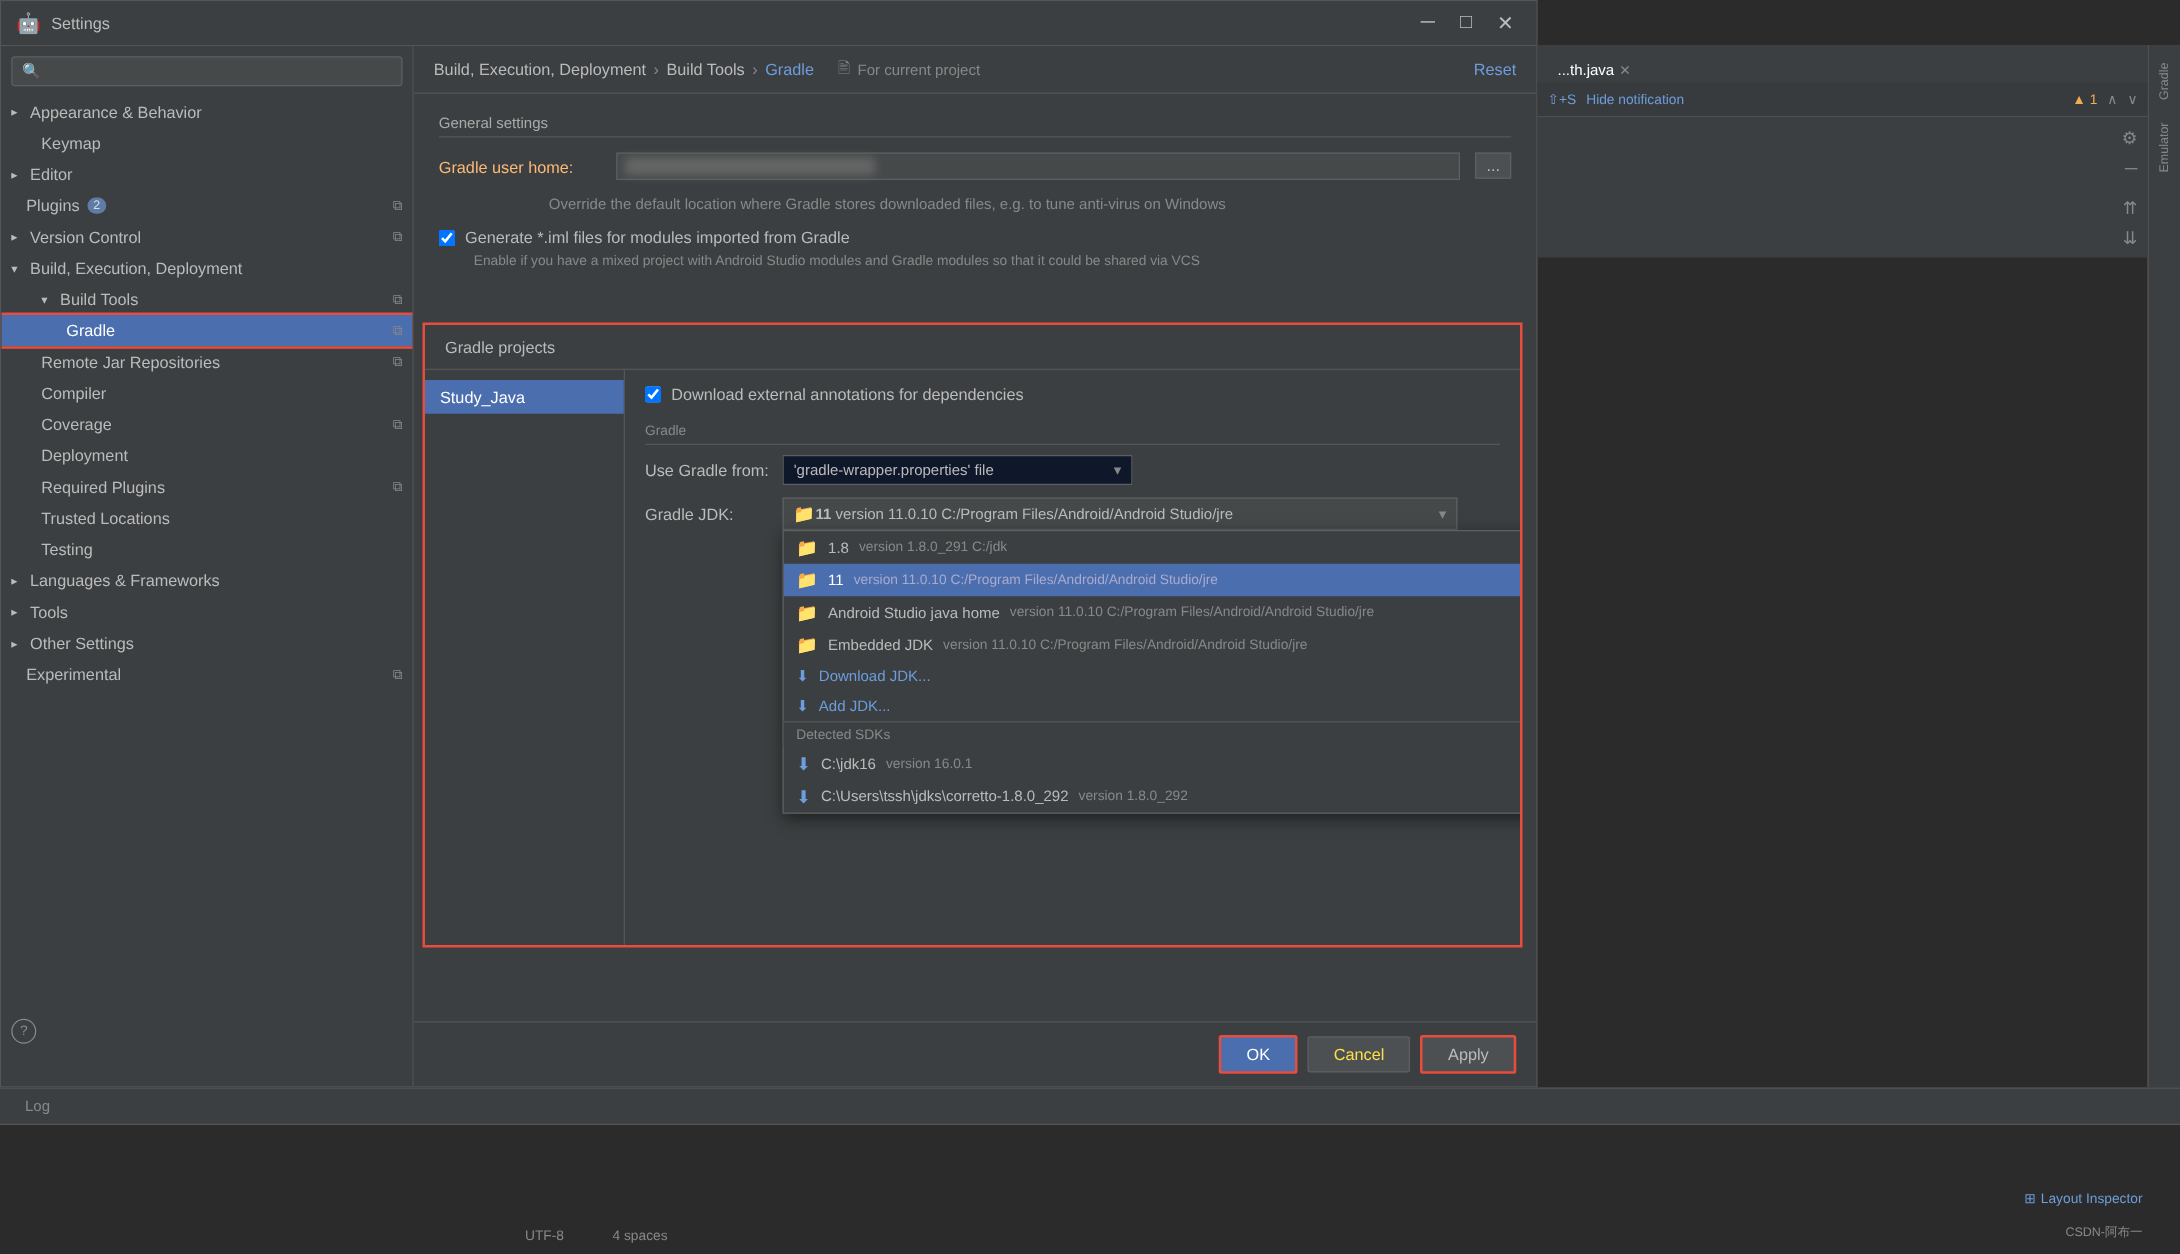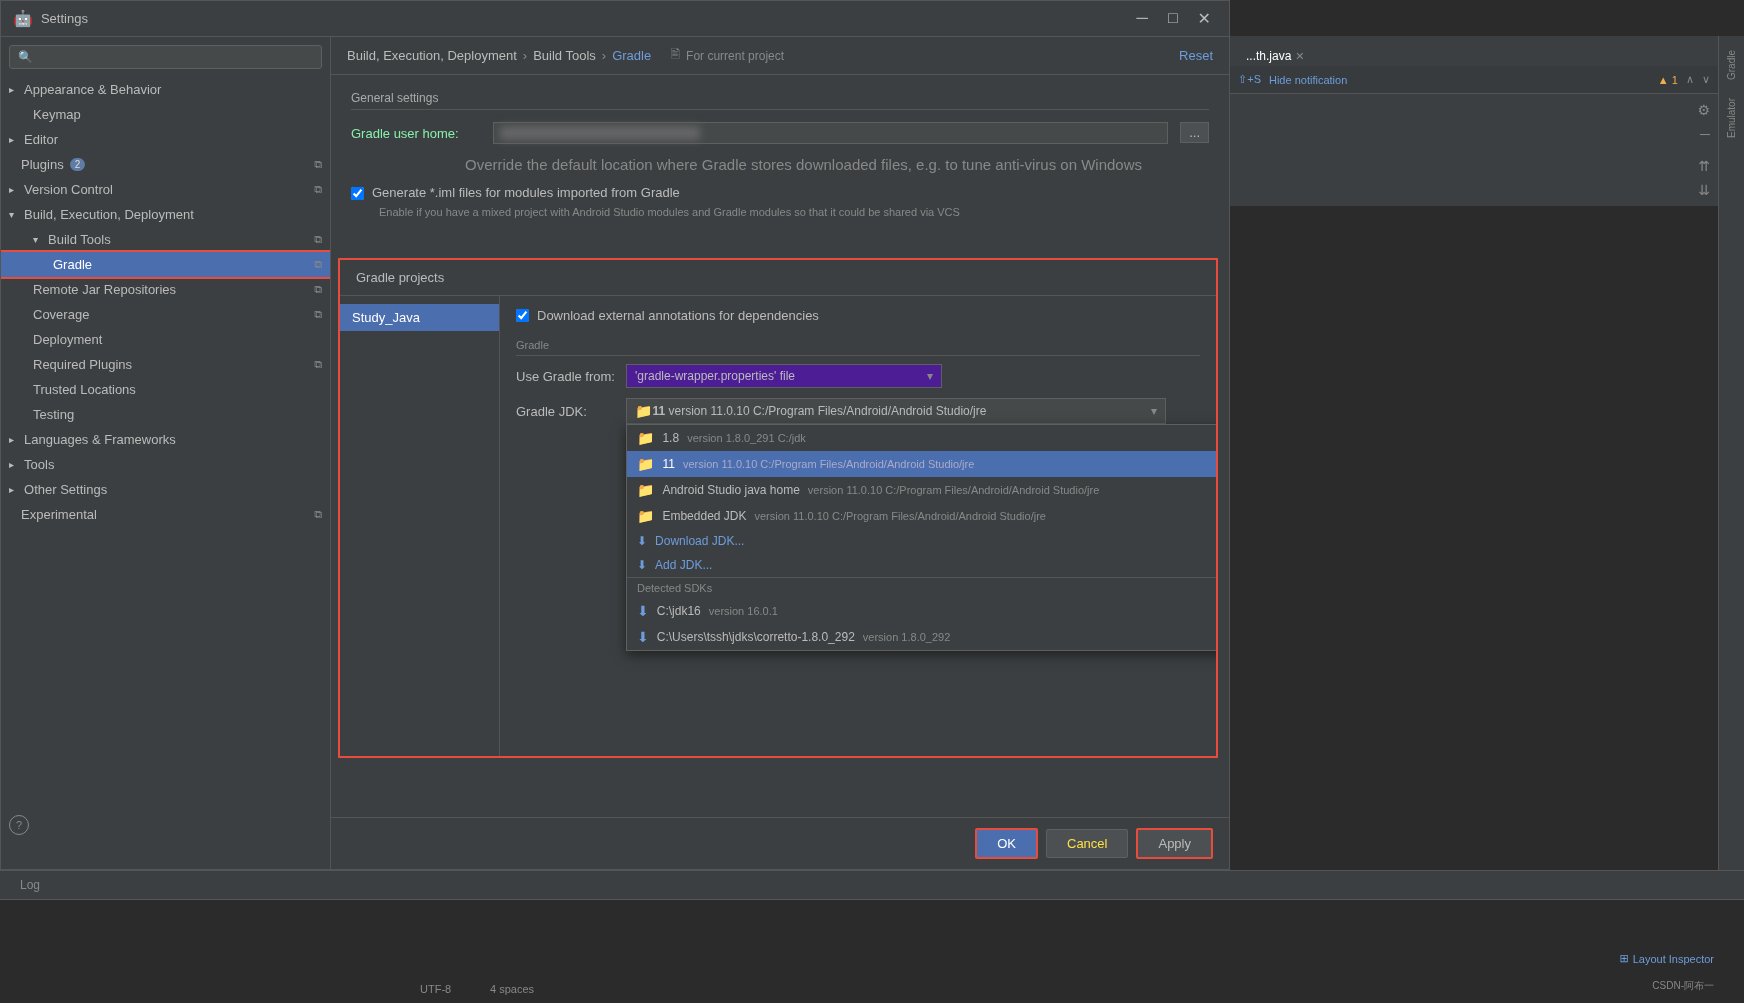--- a/index.html
+++ b/index.html
@@ -186,21 +186,21 @@
       padding-bottom: 4px;
     }
 
     .form-row {
       display: flex;
       align-items: flex-start;
       margin-bottom: 12px;
       gap: 12px;
     }
     .form-label {
-      color: #86efac;
+      color: #fdba74;
       font-size: 13px;
       min-width: 130px;
       padding-top: 4px;
     }
     .form-input {
       flex: 1;
       background: #45494a;
       border: 1px solid #5e6060;
       color: #bbb;
       padding: 3px 6px;
@@ -213,22 +213,22 @@
       background: #4c5052;
       border: 1px solid #5e6060;
       color: #bbb;
       padding: 2px 8px;
       cursor: pointer;
       font-size: 13px;
     }
 
     .hint-text {
       color: #888;
-      font-size: 15px;
-      margin-left: 114px;
+      font-size: 12px;
+      margin-left: 88px;
       margin-bottom: 12px;
     }
 
     .checkbox-row {
       display: flex;
       align-items: flex-start;
       margin-bottom: 6px;
       gap: 8px;
     }
     .checkbox-row input[type=checkbox] { margin-top: 2px; }
@@ -345,26 +345,26 @@
       display: flex;
       align-items: center;
       margin-bottom: 10px;
     }
     .gradle-form-label {
       color: #bbb;
       font-size: 13px;
       min-width: 110px;
     }
     .gradle-select {
-      background: #4c1d95;
+      background: #0f172a;
       border: 1px solid #5e6060;
       color: #bbb;
       padding: 4px 8px;
       font-size: 12px;
-      width: 316px;
+      width: 280px;
       display: flex;
       align-items: center;
       justify-content: space-between;
       cursor: pointer;
     }
     .gradle-select-text { flex: 1; }
     .gradle-select-arrow { color: #888; }
 
     
     .jdk-dropdown-container {
@@ -500,20 +500,23 @@
         <span>Build Tools</span>
         <span class="copy-icon">⧉</span>
       </div>
       <div class="sidebar-item sub2 selected selected-highlight">
         <span>Gradle</span>
         <span class="copy-icon">⧉</span>
       </div>
       <div class="sidebar-item sub">
         <span>Remote Jar Repositories</span>
         <span class="copy-icon">⧉</span>
+      </div>
+      <div class="sidebar-item sub">
+        <span>Compiler</span>
       </div>
       <div class="sidebar-item sub">
         <span>Coverage</span>
         <span class="copy-icon">⧉</span>
       </div>
       <div class="sidebar-item sub">
         <span>Deployment</span>
       </div>
       <div class="sidebar-item sub">
         <span>Required Plugins</span>

